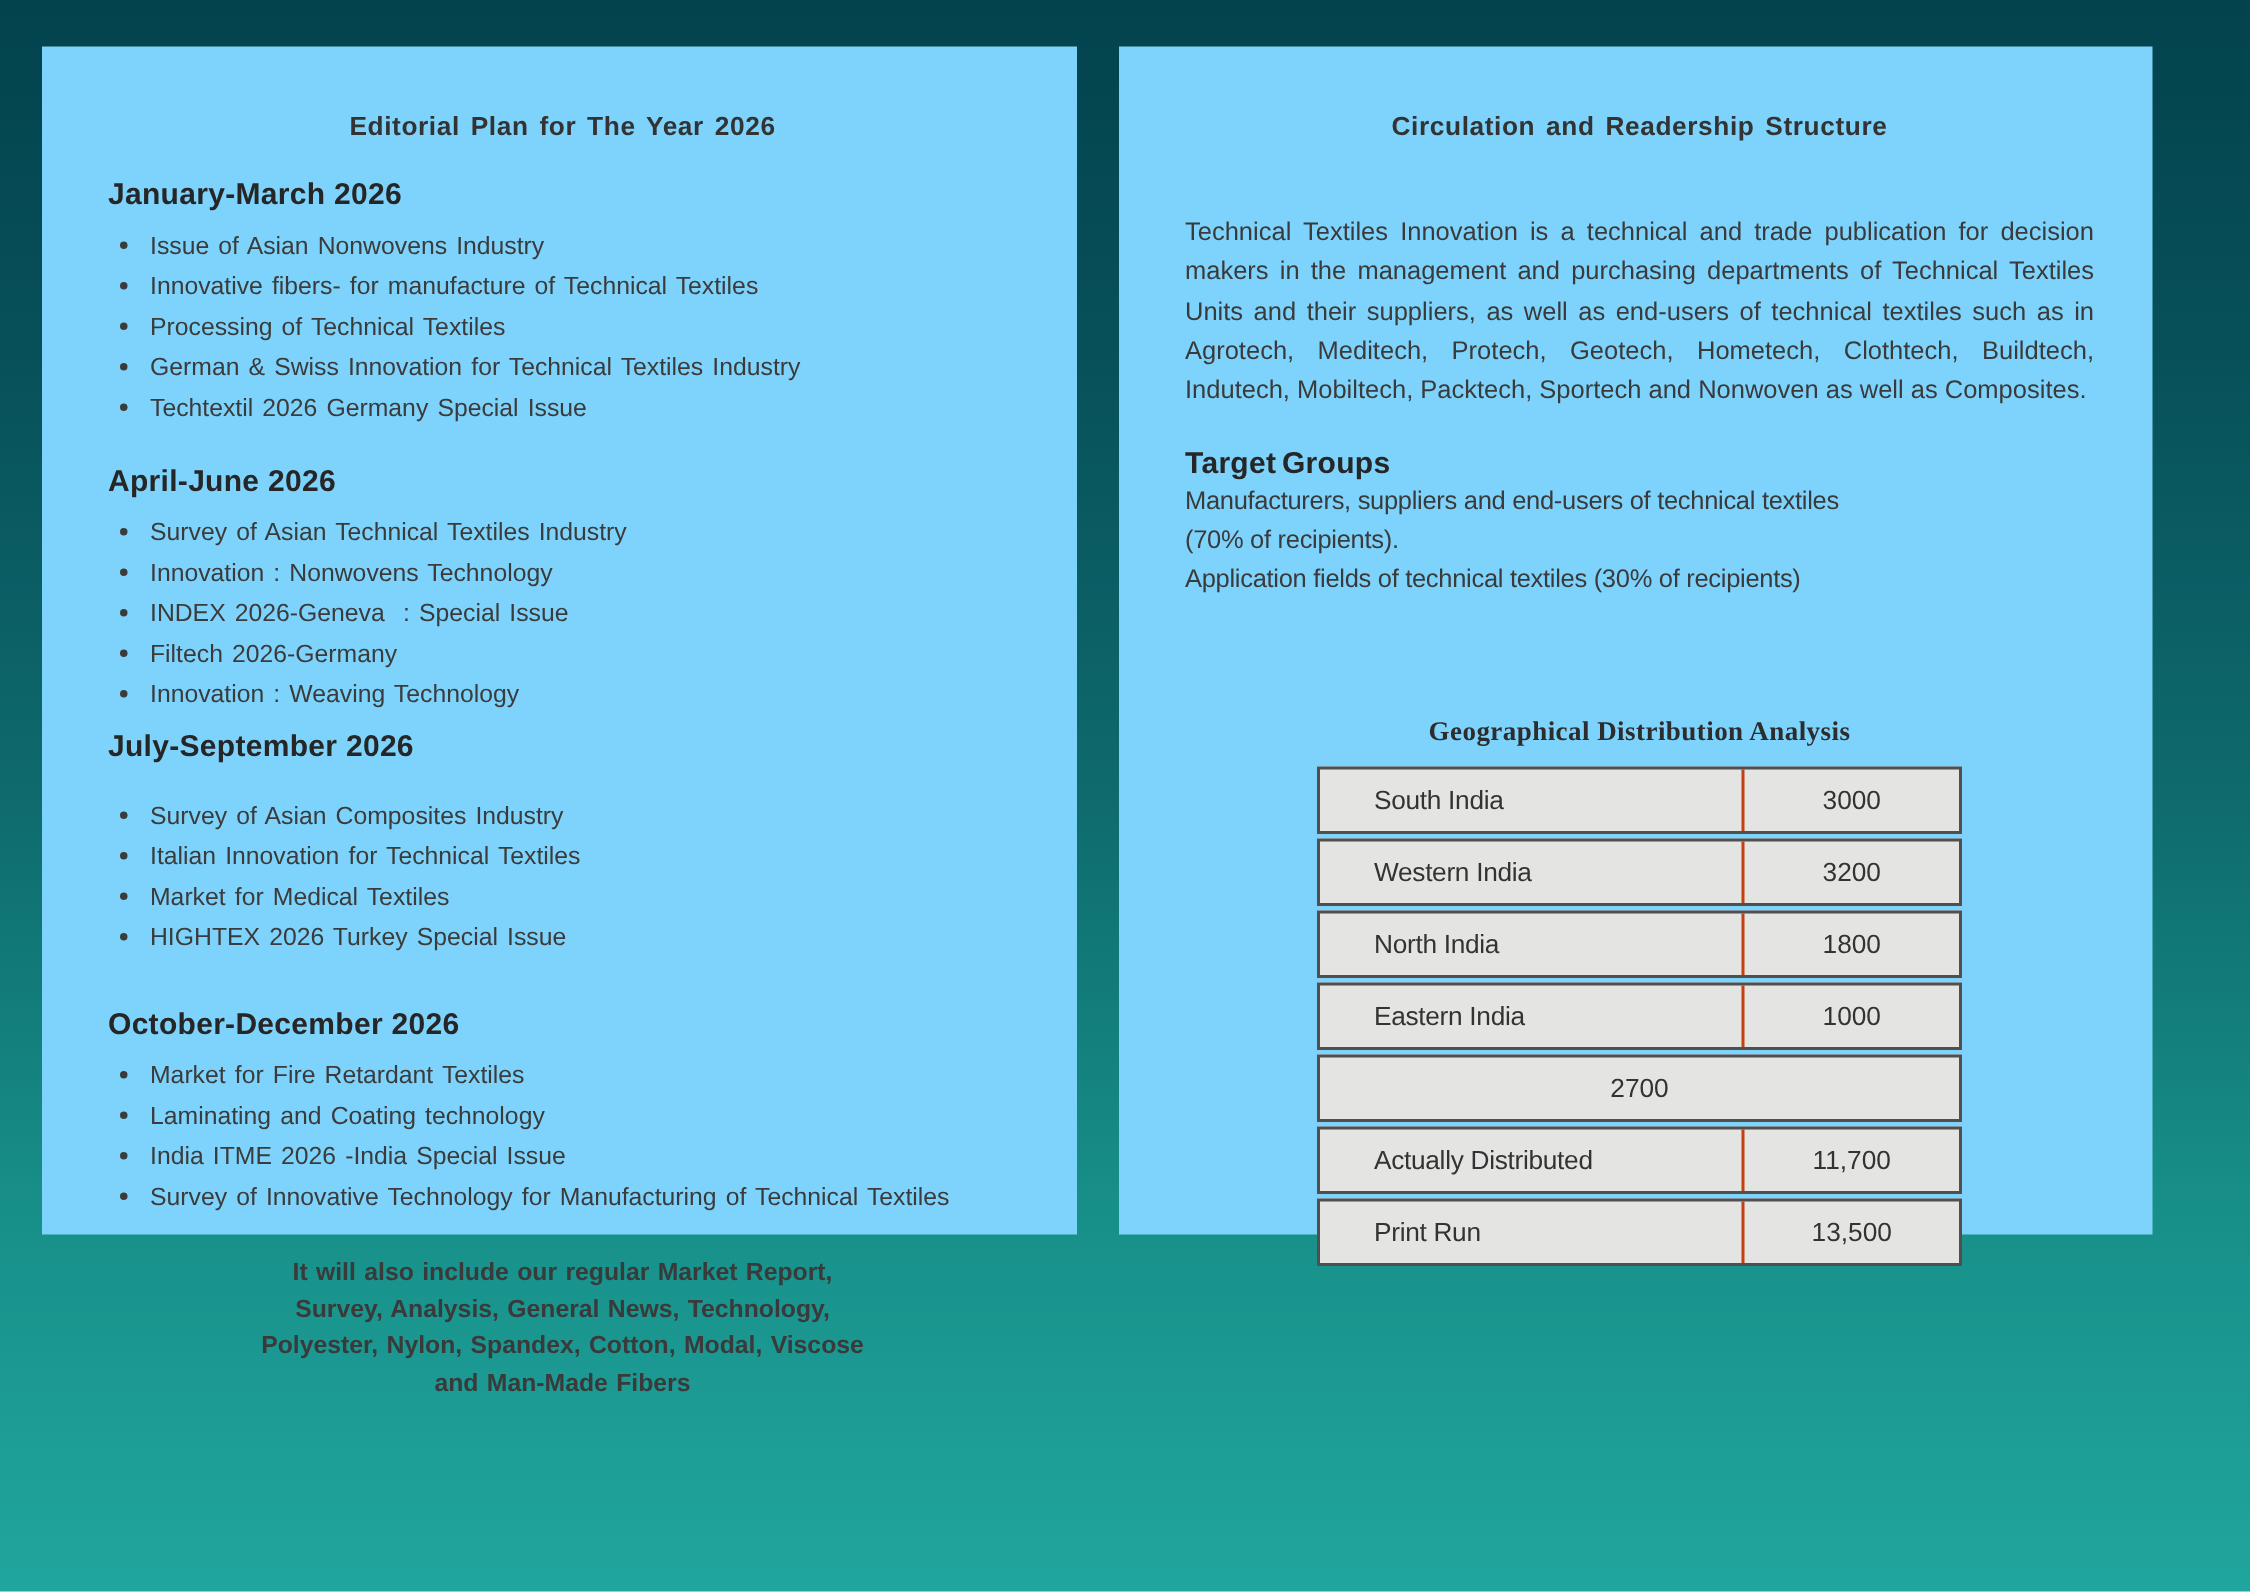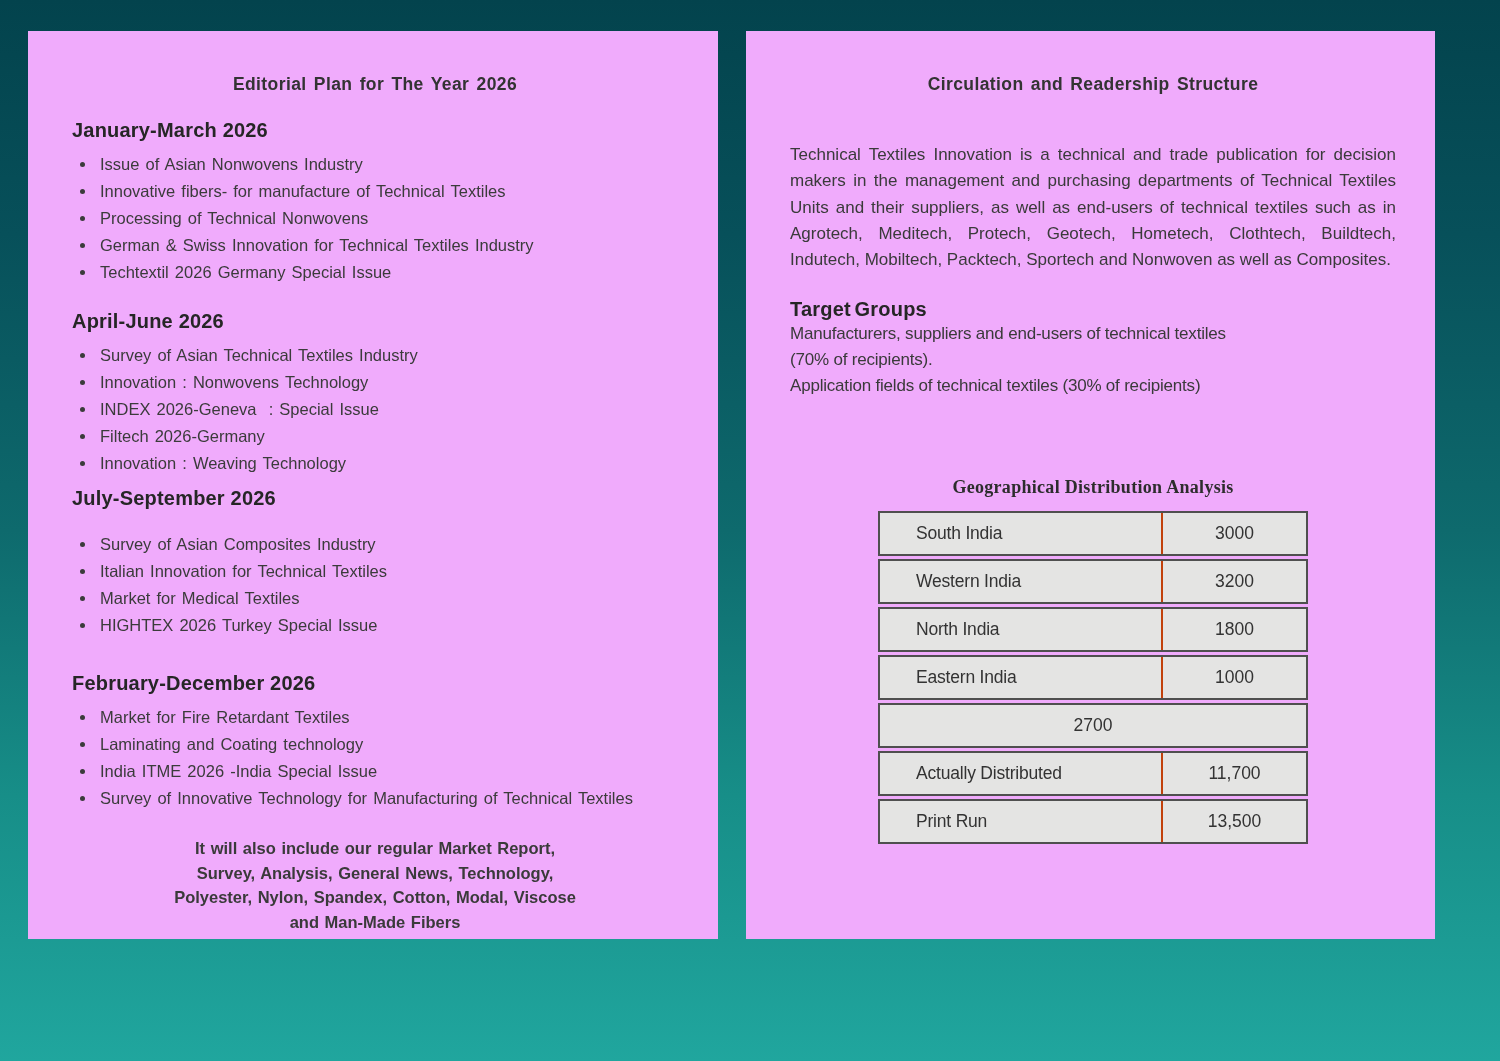--- a/index.html
+++ b/index.html
@@ -4,22 +4,22 @@
 <style>
   html, body { margin:0; padding:0; }
   body {
     width:1500px; height:1061px;
     background: linear-gradient(180deg, #03434d 0%, #07505a 22%, #0e6a6d 50%, #178e88 75%, #20a69e 100%);
     font-family: "Liberation Sans", sans-serif;
     position: relative;
     overflow: hidden;
   }
   .page {
-    position:absolute; top:31px; height:908px;
-    background:#f0abfc; color:#3a3a3a;
+    position:absolute; top:31px; height:792px;
+    background:#7dd3fc; color:#3a3a3a;
     box-sizing:border-box;
   }
   .page-left  { left:28px;  width:690px; padding:0 40px 0 44px; }
   .page-right { left:746px; width:689px; padding:0 39px 0 44px; }
 
   .page-title {
     padding-top:43px;
     font-weight:bold; font-size:17.5px; letter-spacing:0.4px;
     word-spacing:2px;
     text-align:center; color:#333;
@@ -94,21 +94,21 @@
 <body>
 
 <div class="page page-left">
   <div class="page-title">Editorial Plan for The Year 2026</div>
 
   <section class="section sec-0">
     <h2>January-March 2026</h2>
     <div class="items">
       <div class="item">Issue of Asian Nonwovens Industry</div>
       <div class="item">Innovative fibers- for manufacture of Technical Textiles</div>
-      <div class="item">Processing of Technical Nonwovens</div>
+      <div class="item">Processing of Technical Textiles</div>
       <div class="item">German &amp; Swiss Innovation for Technical Textiles Industry</div>
       <div class="item">Techtextil 2026 Germany Special Issue</div>
     </div>
   </section>
 
   <section class="section sec-1">
     <h2>April-June 2026</h2>
     <div class="items">
       <div class="item">Survey of Asian Technical Textiles Industry</div>
       <div class="item">Innovation : Nonwovens Technology</div>
@@ -122,21 +122,21 @@
     <h2>July-September 2026</h2>
     <div class="items">
       <div class="item">Survey of Asian Composites Industry</div>
       <div class="item">Italian Innovation for Technical Textiles</div>
       <div class="item">Market for Medical Textiles</div>
       <div class="item">HIGHTEX 2026 Turkey Special Issue</div>
     </div>
   </section>
 
   <section class="section sec-3">
-    <h2>February-December 2026</h2>
+    <h2>October-December 2026</h2>
     <div class="items">
       <div class="item">Market for Fire Retardant Textiles</div>
       <div class="item">Laminating and Coating technology</div>
       <div class="item">India ITME 2026 -India Special Issue</div>
       <div class="item outdent">Survey of Innovative Technology for Manufacturing of Technical Textiles</div>
     </div>
   </section>
 
   <div class="footer">
     <div>It will also include our regular Market Report,</div>

